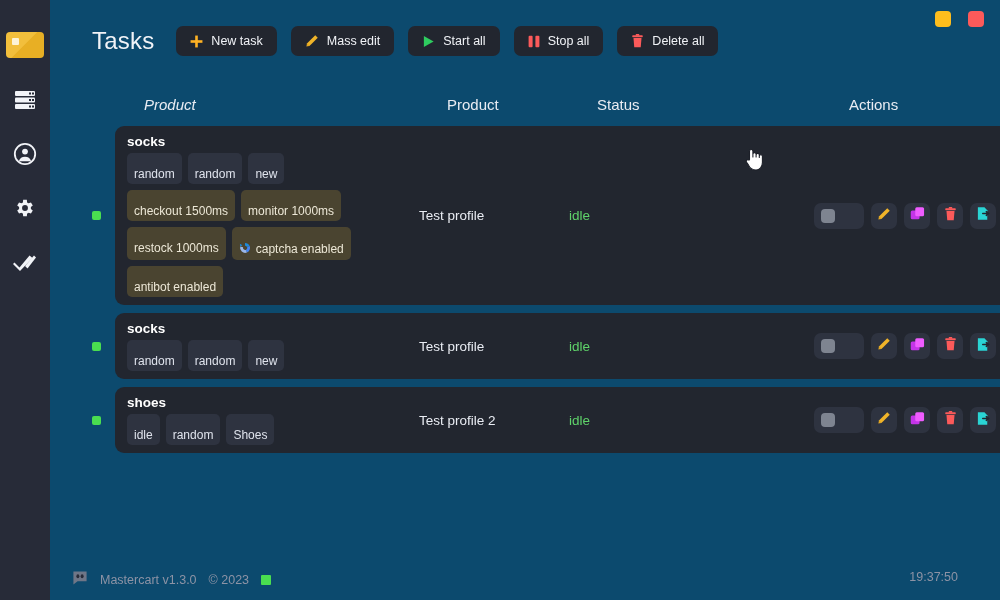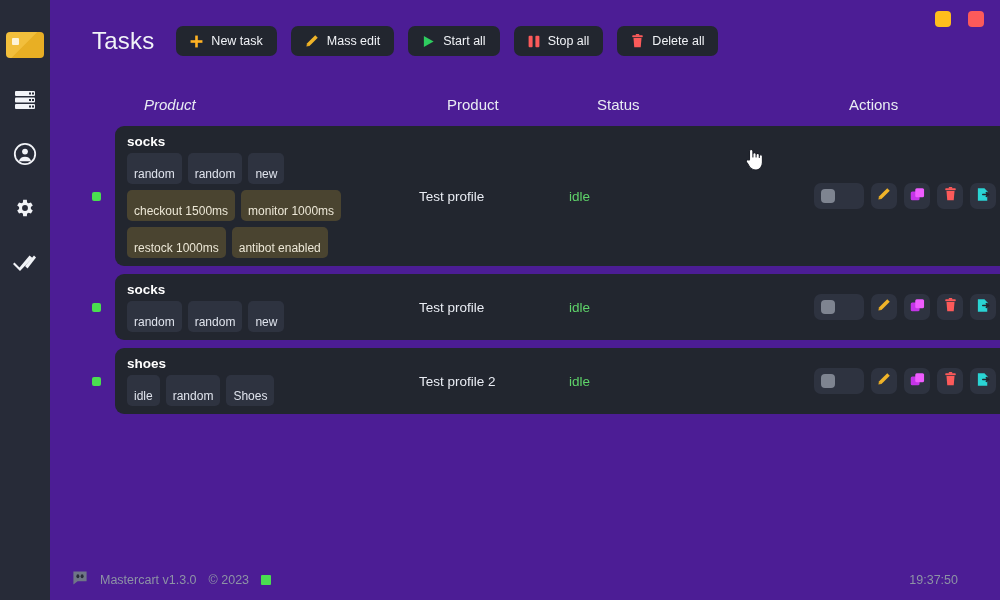--- a/index.html
+++ b/index.html
@@ -6,21 +6,21 @@
   html, body {
     width: 1000px; height: 600px;
     overflow: hidden;
     background: #383d4d;
     font-family: "Liberation Sans", sans-serif;
     -webkit-font-smoothing: antialiased;
   }
   #app {
     position: relative;
     width: 1000px; height: 600px;
-    background: #4c1d95;
+    background: #0c4a6e;
     display: flex;
   }
 
   
   .sidebar {
     width: 50px; height: 600px;
     background: #272b38;
     flex: 0 0 50px;
     display: flex;
     flex-direction: column;
@@ -177,21 +177,21 @@
     display: flex; align-items: center; justify-content: center;
     cursor: pointer;
   }
   .abtn.wide { width: 50px; justify-content: flex-start; padding-left: 7px; }
   .stop-sq { width: 14px; height: 14px; border-radius: 4px; background: #7e8490; }
 
   
   .footer {
     position: absolute; left: 0; bottom: 10px;
     width: 950px;
-    display: flex; align-items: center;
+    display: flex; align-items: flex-start;
     padding: 0 42px 0 22px;
   }
   .foot-left { display: flex; align-items: center; gap: 12px; }
   .foot-text { color: #8d93a5; font-size: 12.5px; }
   .foot-green { width: 10px; height: 10px; background: #4ade50; border-radius: 1px; }
   .foot-time {
     margin-left: auto;
     color: #8d93a5; font-size: 12.5px;
   }
 
@@ -333,20 +333,31 @@
             <div class="prod-name">socks</div>
             <div class="tagrow">
               <span class="tag">random</span>
               <span class="tag">random</span>
               <span class="tag">new</span>
             </div>
             <div class="tagrow">
               <span class="tag olive">checkout 1500ms</span>
               <span class="tag olive">monitor 1000ms</span>
               <span class="tag olive">restock 1000ms</span>
+              <span class="tag olive with-icon">
+                <span>
+                  <svg width="12" height="12" viewBox="0 0 16 16">
+                    <path d="M8 1.2 A6.8 6.8 0 0 1 14.2 5.2 L10.6 6.6 A3 3 0 0 0 8 4.9 Z" fill="#1c8adb"></path>
+                    <path d="M14.2 5.2 A6.8 6.8 0 0 1 10.6 14 L9 10.5 A3 3 0 0 0 10.8 6.7 Z" fill="#4285f4"></path>
+                    <path d="M10.6 14 A6.8 6.8 0 0 1 1.6 6 L5.4 7 A3 3 0 0 0 9 10.6 Z" fill="#9bb7e8"></path>
+                    <path d="M1.6 6 L1.2 2.4 L4.6 4.4 Z" fill="#1c8adb"></path>
+                  </svg>
+                </span>
+                <span>captcha enabled</span>
+              </span>
               <span class="tag olive">antibot enabled</span>
             </div>
           </div>
           <div class="cell-profile">Test profile</div>
           <div class="cell-status">idle</div>
           <div class="cell-actions">
             <div class="abtn wide">
               <span class="stop-sq"></span>
             </div>
             <div class="abtn">

